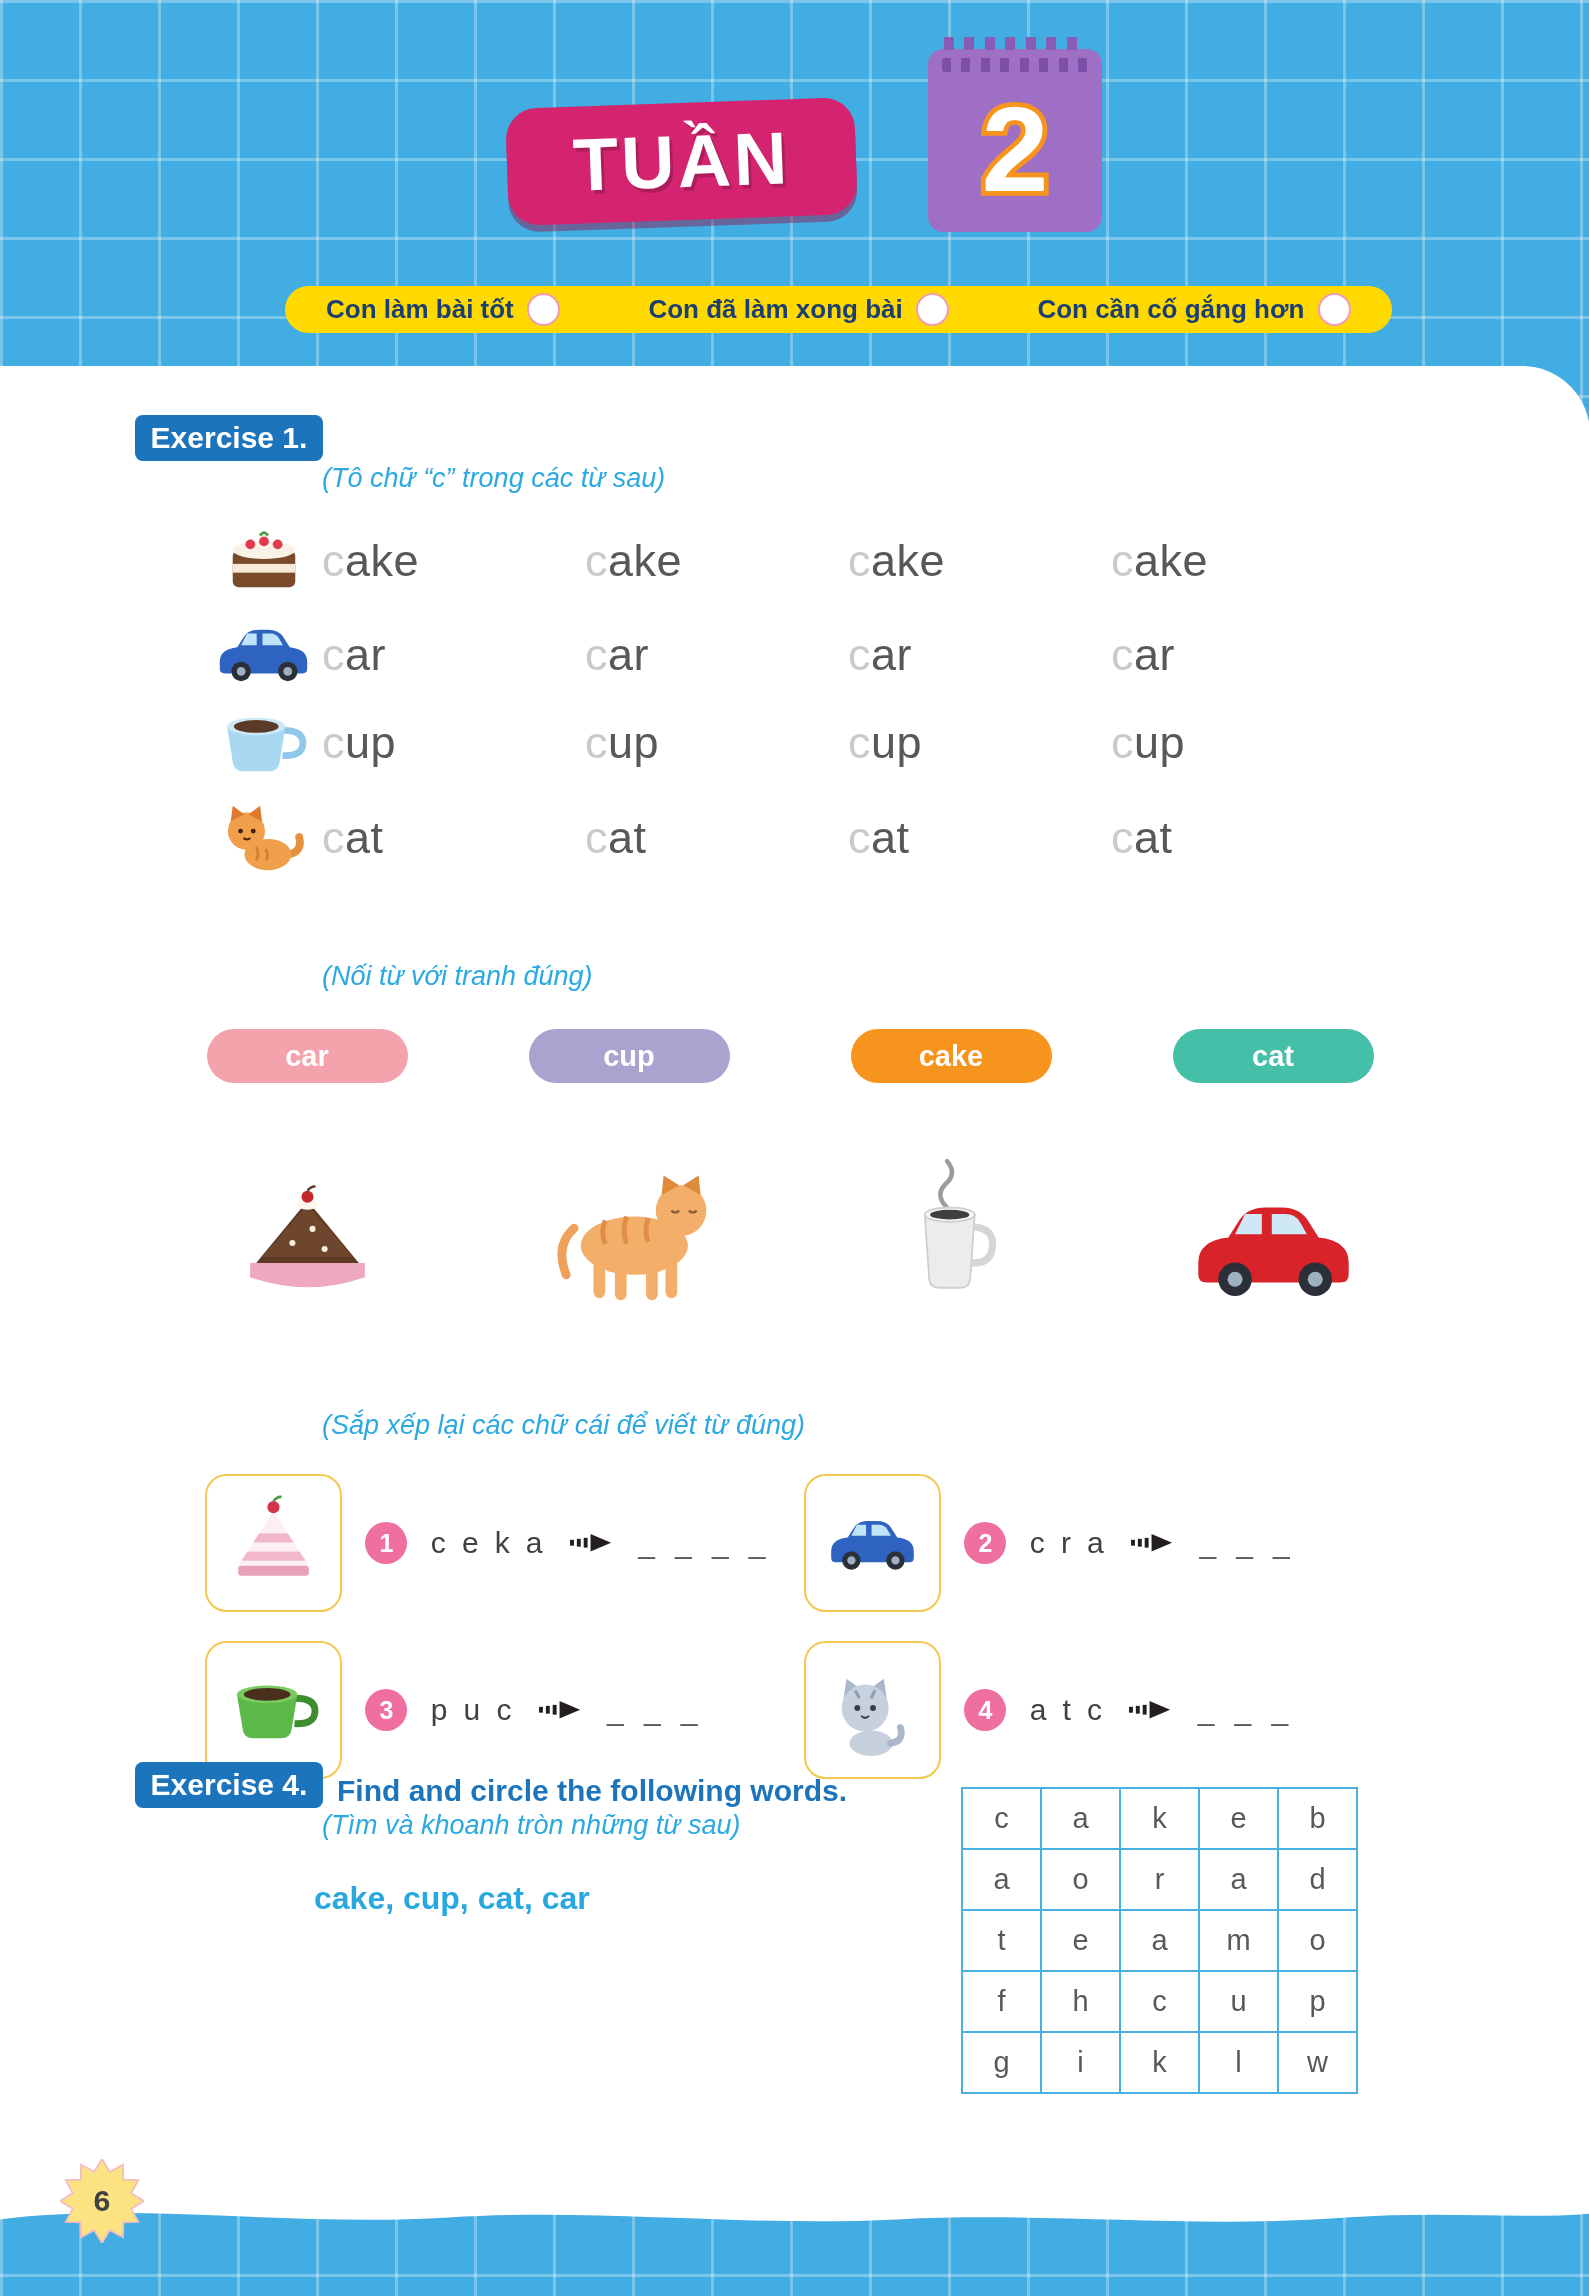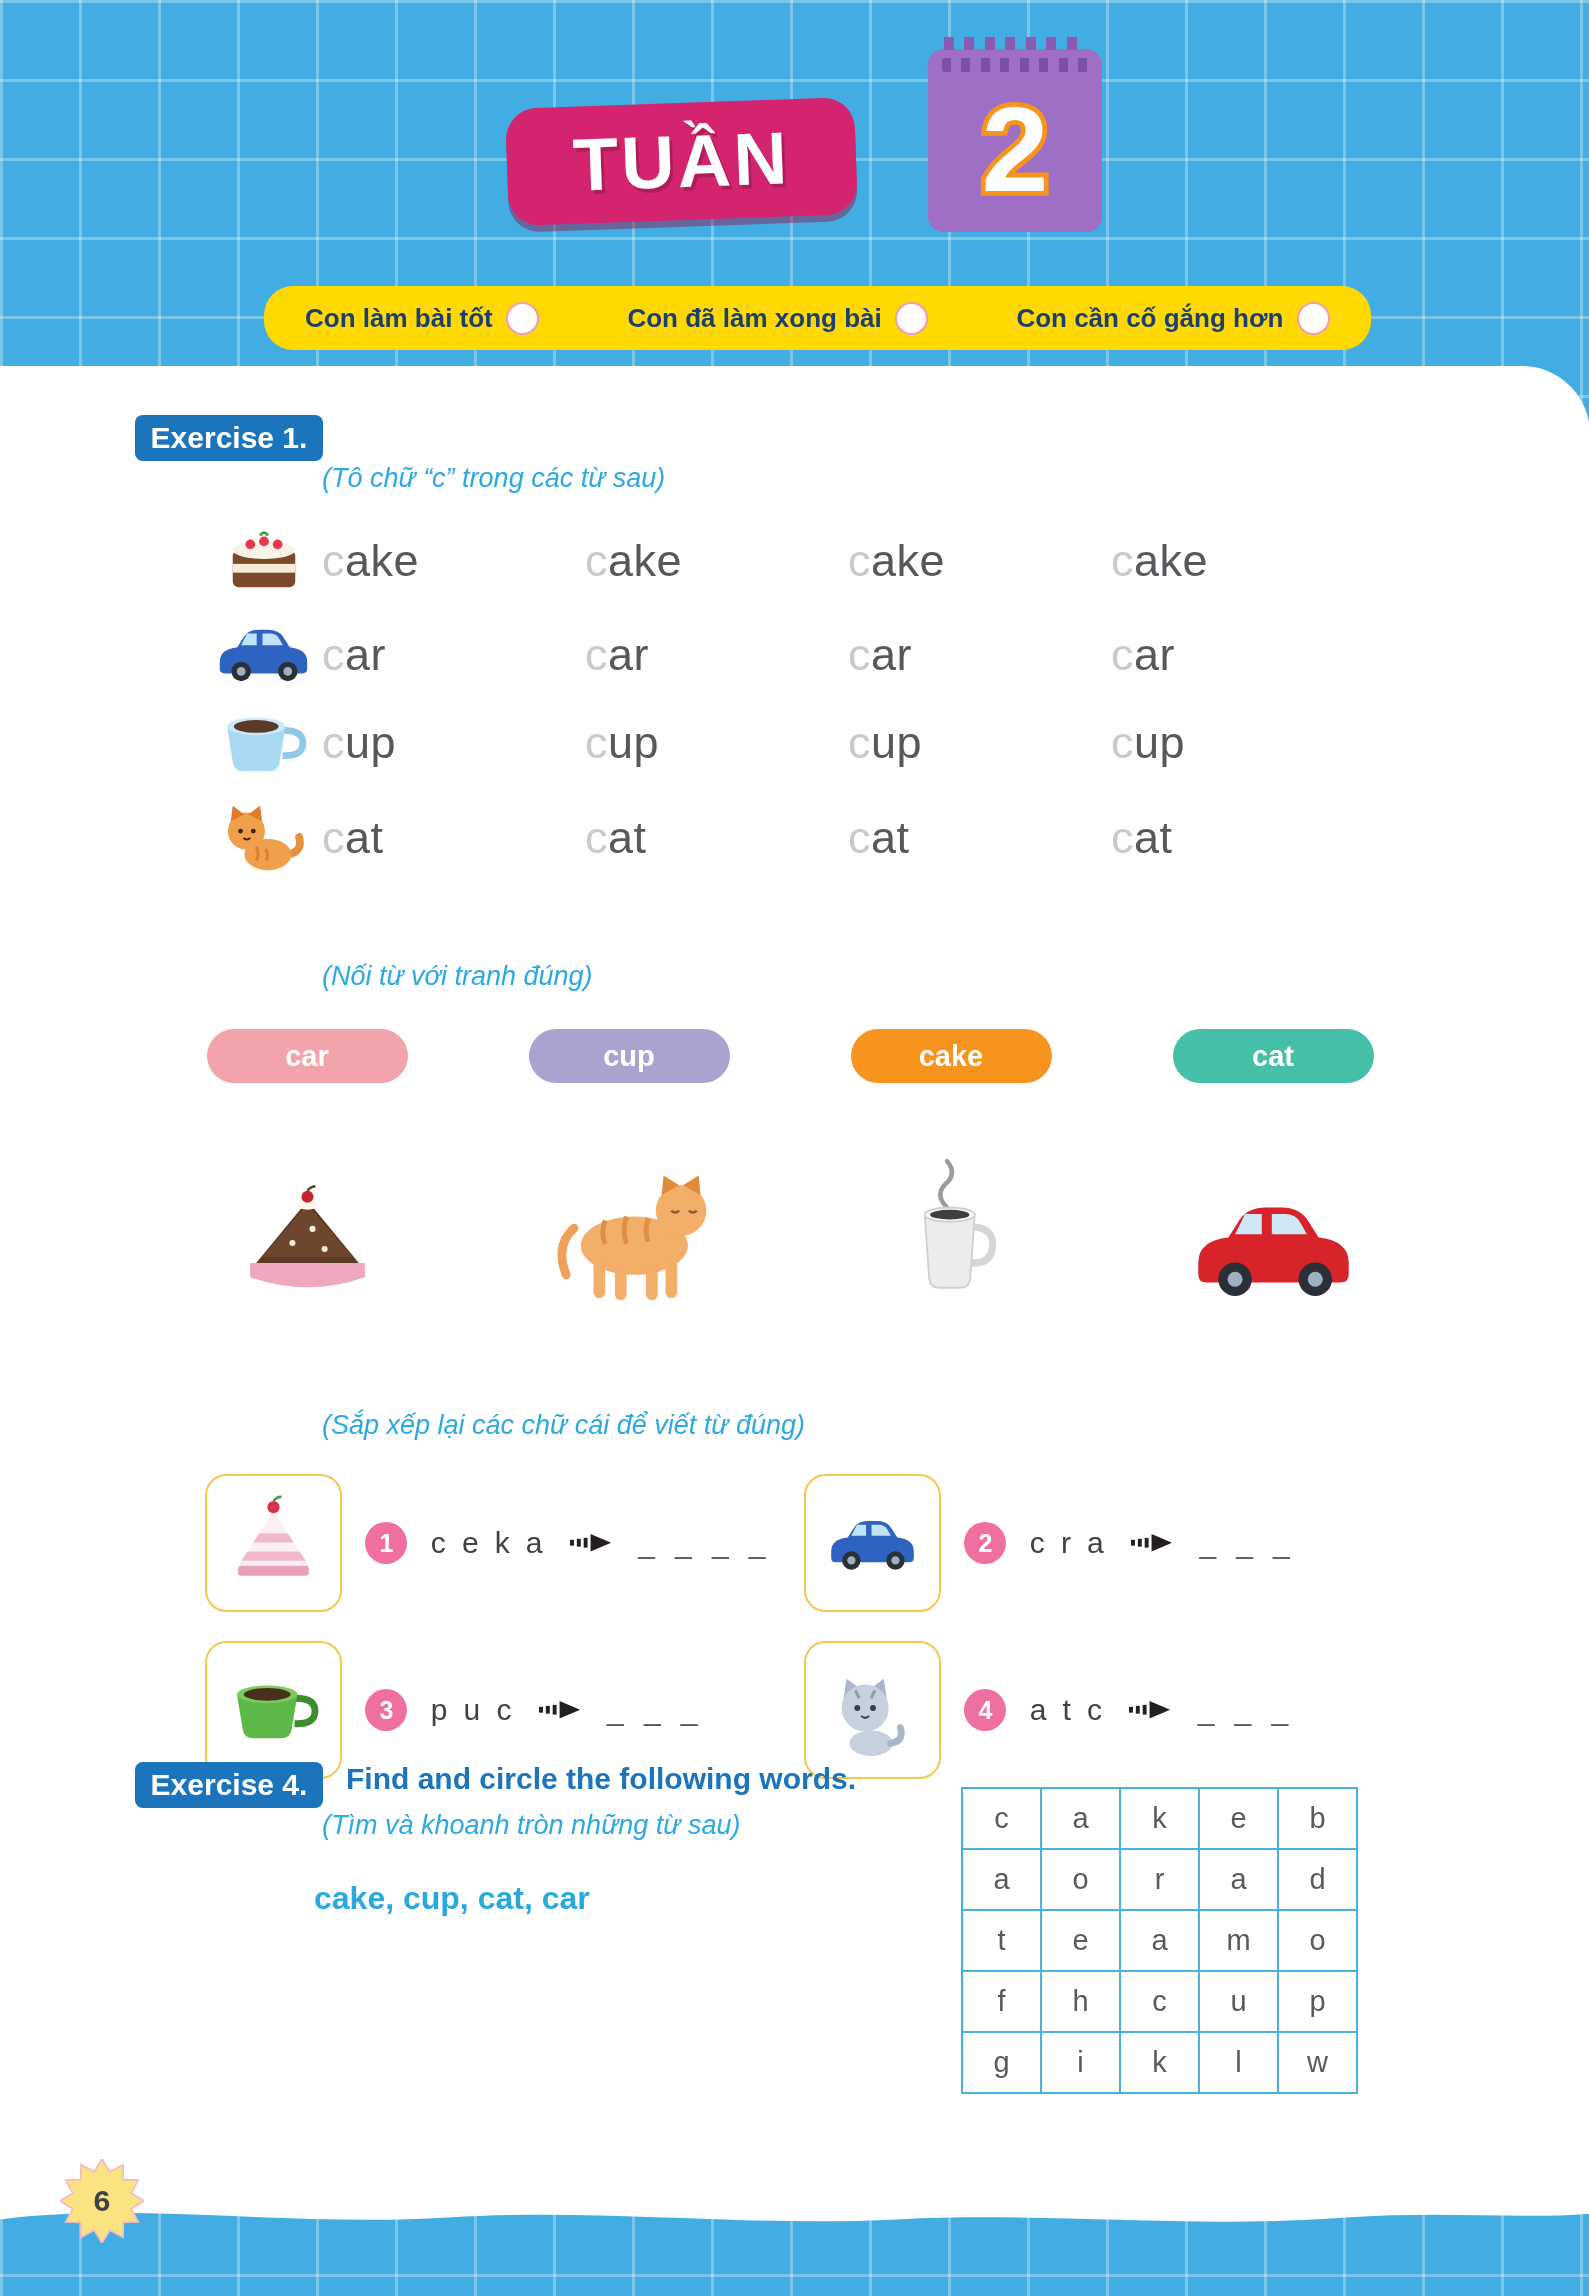--- a/index.html
+++ b/index.html
@@ -33,41 +33,41 @@
     background: repeating-linear-gradient(90deg, #8A5BB5 0 9.8px, transparent 9.8px 20.5px);
   }
   .cal-band {
     height: 14.6px; margin: 8.8px 13.7px 0;
     background: repeating-linear-gradient(90deg, #7C4FA8 0 8.8px, transparent 8.8px 19.5px);
     border-radius: 2.9px;
   }
   .cal svg { display: block; margin: 0 auto; }
 
   .banner {
-    position: absolute; left: 264px; top: 286px; width: 1107px; height: 64px;
+    position: absolute; left: 285px; top: 286px; width: 1107px; height: 47px;
     background: #FFD900; border-radius: 29px;
     display: flex; align-items: center; justify-content: space-between; padding: 0 41px;
     z-index: 3;
   }
   .banner-item { display: flex; align-items: center; gap: 13.7px; }
   .banner-item span.txt { color: #1B3E73; font-weight: bold; font-size: 26px; }
   .banner-radio {
     width: 33px; height: 33px; border-radius: 50%;
     background: #fff; border: 2.9px solid #F09CB5; display: inline-block;
   }
 
   .panel {
     position: absolute; top: 366px; left: 0; right: 0; bottom: 102px;
     background: #fff; border-radius: 0 68px 0 0; z-index: 2;
   }
 
   .ex { position: absolute; left: 0; right: 0; }
   .ex1 { top: 49px; } .ex2 { top: 593px; } .ex3 { top: 1042px; } .ex4 { top: 1396px; height: 361px; }
 
-  .ex-head { display: flex; align-items: flex-start; gap: 23px; margin-left: 135px; }
+  .ex-head { display: flex; align-items: flex-end; gap: 14px; margin-left: 135px; }
   .ex-label {
     background: #1C75BC; color: #fff; font-weight: bold; font-size: 30px;
     padding: 5.9px 15.6px; border-radius: 7.8px; white-space: nowrap;
   }
   .ex-title { color: #1C75BC; font-weight: bold; font-size: 30px; }
   .ex-sub { margin: 2px 0 0 322px; color: #2BA9E0; font-style: italic; font-size: 27px; }
 
   
   .trace-grid {
     margin: 23.4px 0 0 205px;

